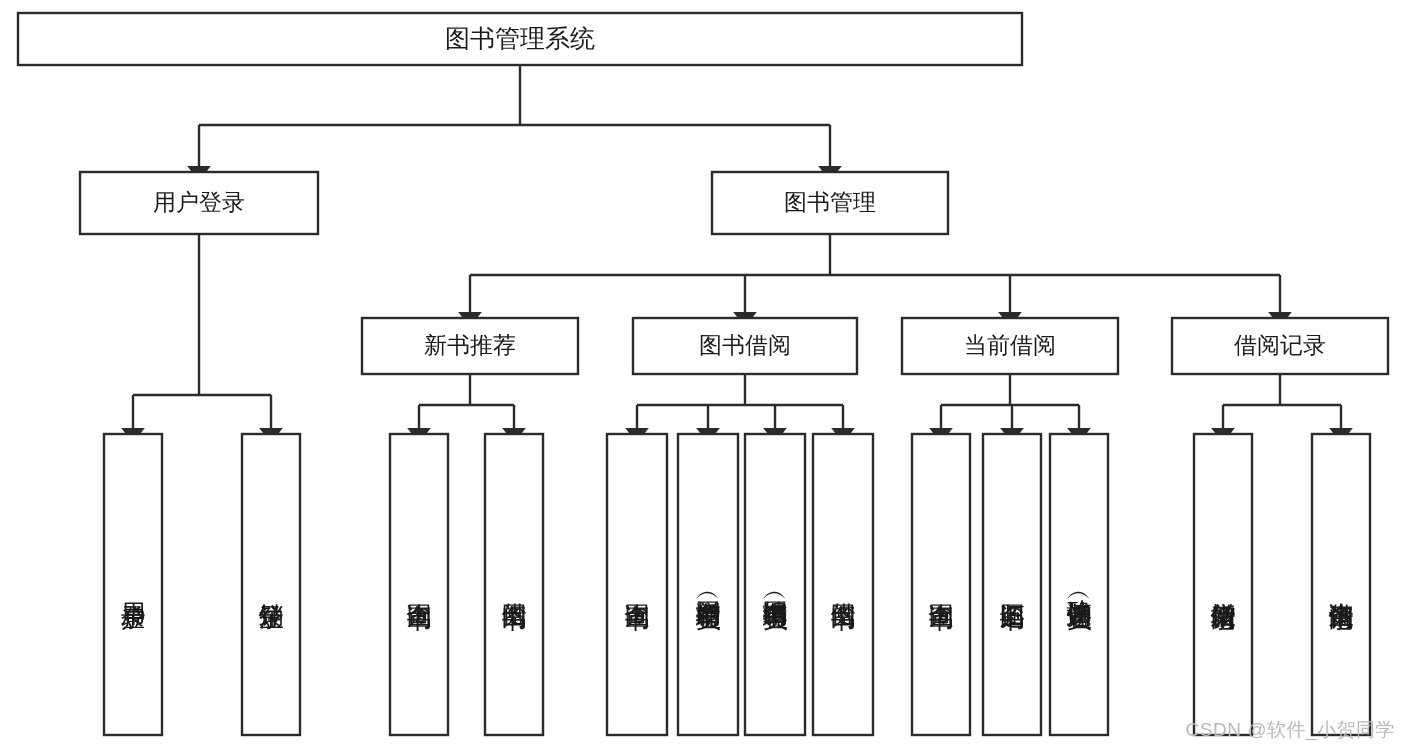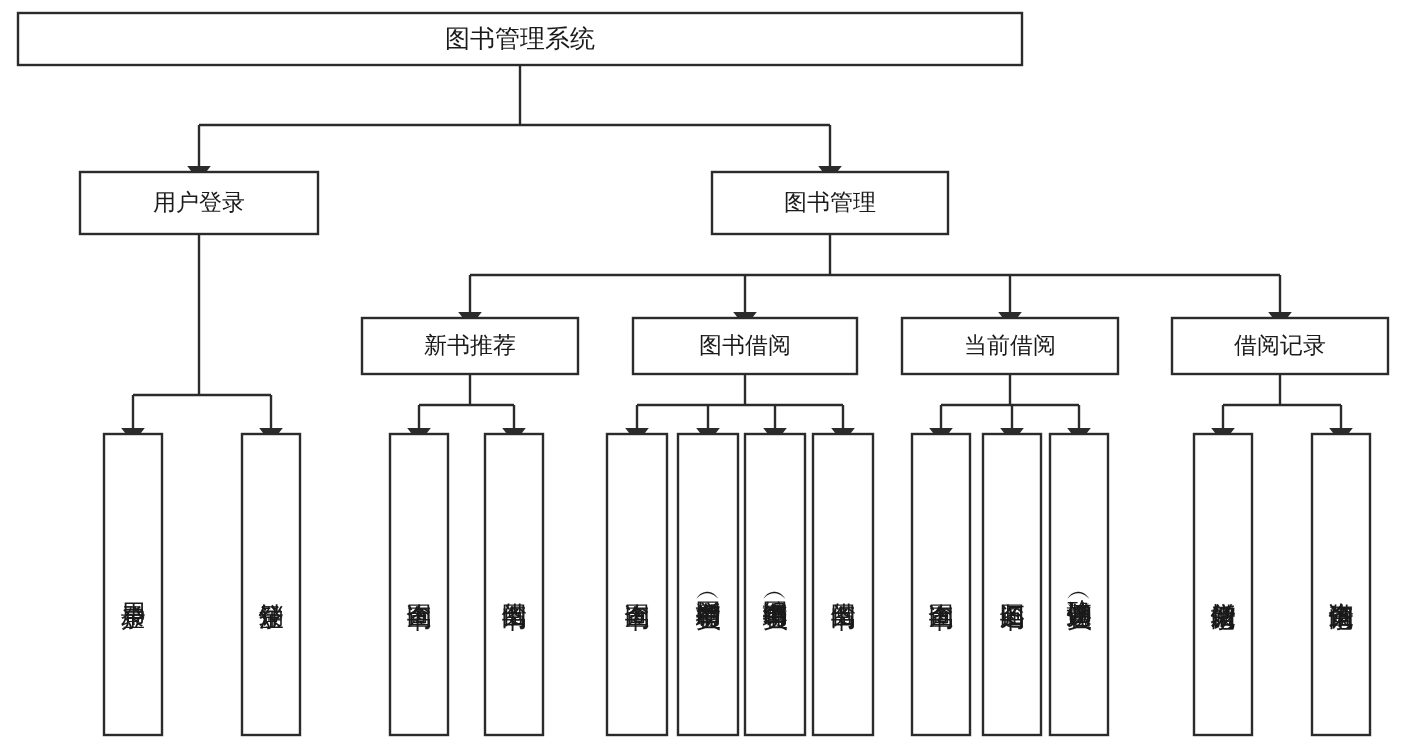--- a/index.html
+++ b/index.html
@@ -198,13 +198,14 @@
         <div class="vert-text">确认归还（管理员）</div>
       </div>
       <div class="vert-wrap" style="left: 1194px; top: 434px; width: 58px; height: 301px;">
         <div class="vert-text">新增借阅记录</div>
       </div>
       <div class="vert-wrap" style="left: 1312px; top: 434px; width: 58px; height: 301px;">
         <div class="vert-text">查询借阅记录</div>
       </div>
     </div>
 
+  <div class="watermark">CSDN @软件_小贺同学</div>
 </div>
 
 </body></html>

